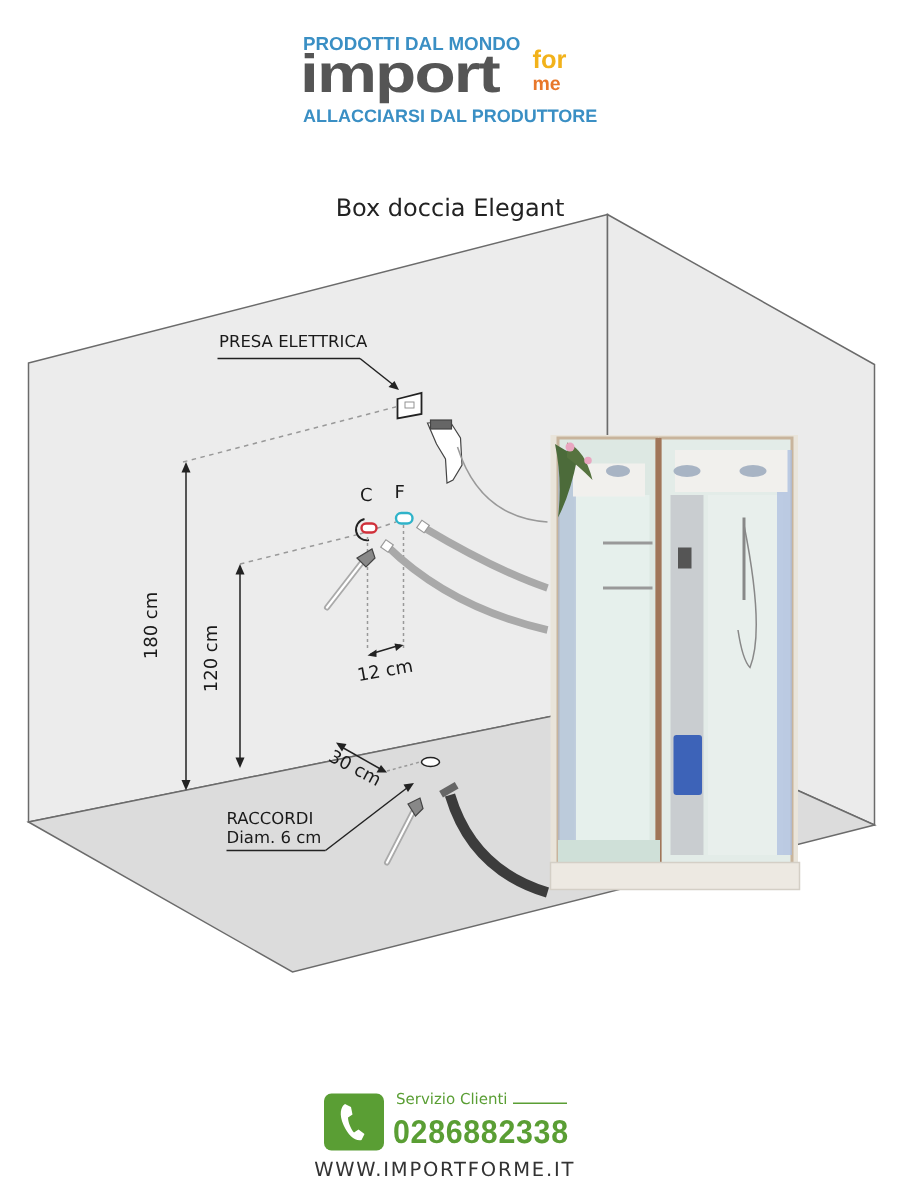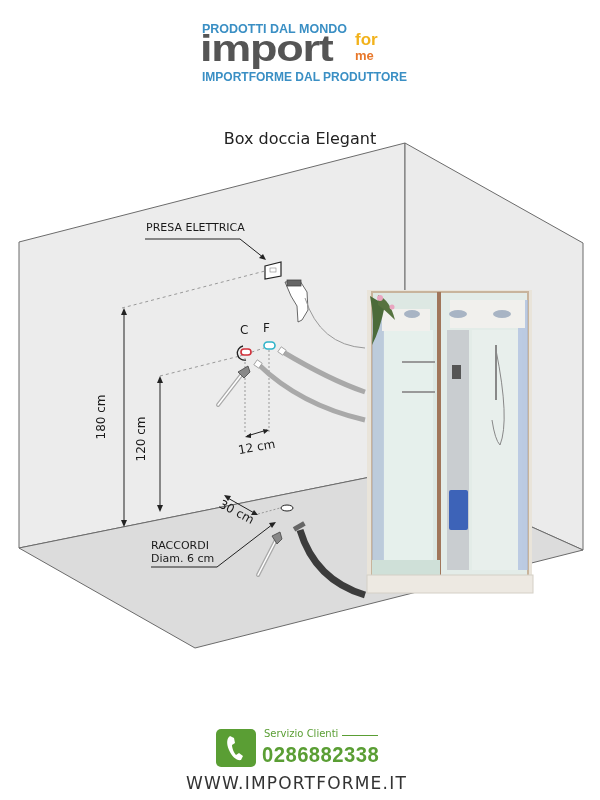--- a/index.html
+++ b/index.html
@@ -14,31 +14,31 @@
   .logo-bottom { position:absolute; left:4px; top:51px; font-family:"Liberation Sans", sans-serif; font-weight:bold; font-size:12px; color:#3a8fc4; white-space:nowrap; }
   #title { left:0; top:97px; width:600px; text-align:center; font-size:16px; color:#222;margin-top:32px; }
   svg#scene { position:absolute; left:0; top:0; }
   .lbl { position:absolute; font-family:"DejaVu Sans", sans-serif; color:#1a1a1a; white-space:nowrap; }
   #notice { left:0; top:664px; width:600px; text-align:center; font-size:16px; line-height:21px; color:#1a1a1a; letter-spacing:0.6px; font-family:"DejaVu Sans", sans-serif; }
   #contact { left:216px; top:727px; width:170px; height:44px; }
   .phone-box { position:absolute; left:0; top:2px; width:40px; height:38px; background:#5a9e34; border-radius:5px; }
   .svc { position:absolute; left:48px; top:1px; font-size:10px; color:#5a9e34; white-space:nowrap; }
   .svc-line { position:absolute; left:126px; top:8px; width:36px; height:1px; background:#5a9e34; }
   .phone-num { position:absolute; left:46px; top:15px; font-family:"Liberation Sans", sans-serif; font-weight:bold; font-size:22px; color:#5a9e34; letter-spacing:0.5px; transform:scaleX(0.92); transform-origin:left top; white-space:nowrap;}
-  #website { left:0; top:773px; width:593px; text-align:center; font-size:17px; letter-spacing:1.2px; color:#333; }
+  #website { left:0; top:773px; width:593px; text-align:center; font-size:13px; letter-spacing:1.2px; color:#333; }
 </style>
 </head>
 <body>
 
 <div id="logo" class="abs">
   <span class="logo-top">PRODOTTI DAL MONDO</span>
   <span class="logo-main">import</span>
   <span class="logo-for">for</span>
   <span class="logo-me">me</span>
-  <span class="logo-bottom">IMPORTFORME DAL PRODUTTORE</span>
+  <span class="logo-bottom">ALLACCIARSI DAL PRODUTTORE</span>
 </div>
 
 <div id="title" class="abs">Box doccia Elegant</div>
 
 <svg id="scene" width="600" height="800" viewBox="0 0 600 800">
 
   <polygon points="19,242 405,143 405,470 19,548" fill="#ececec" stroke="#6b6b6b" stroke-width="1"></polygon>
   <polygon points="405,143 583,243 583,550 405,470" fill="#ebebeb" stroke="#6b6b6b" stroke-width="1"></polygon>
 
   <polygon points="19,548 405,470 583,550 195,648" fill="#dcdcdc" stroke="#6b6b6b" stroke-width="1"></polygon>

